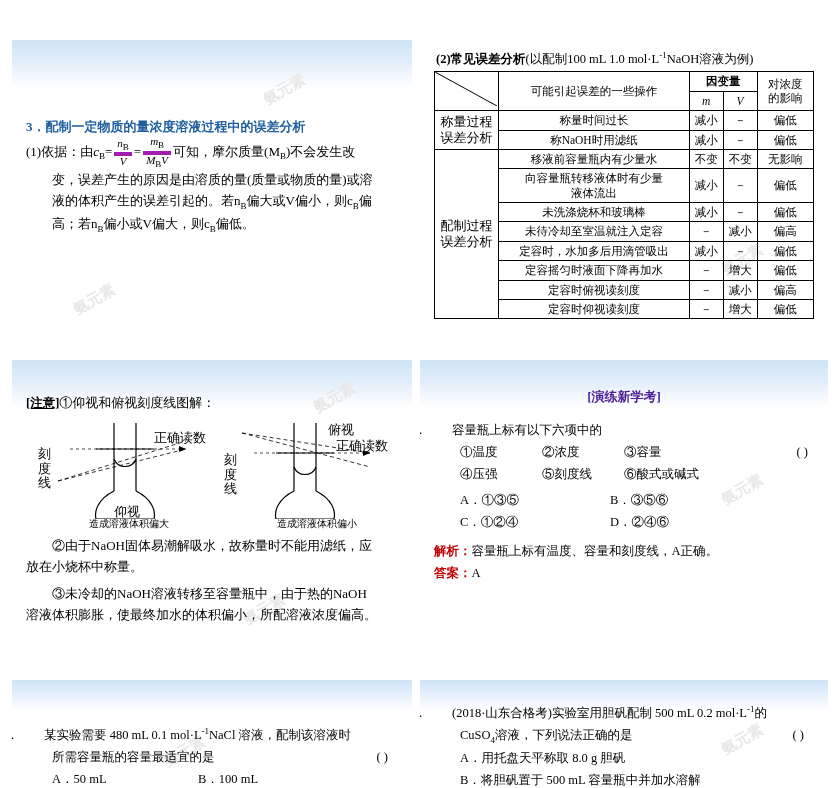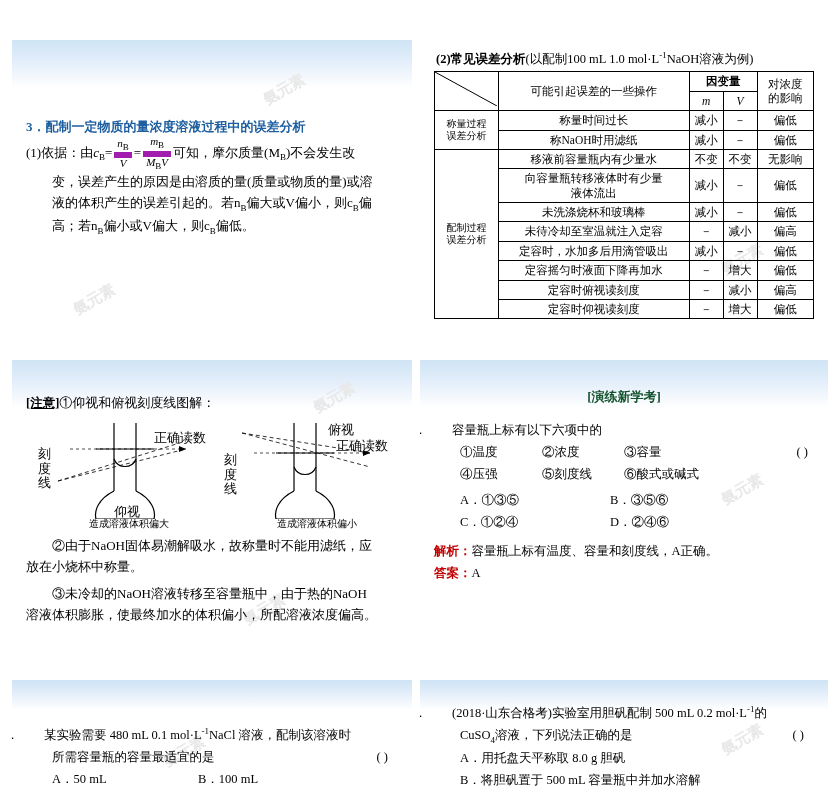--- a/index.html
+++ b/index.html
@@ -27,51 +27,51 @@
   .sl-bl{left:12px;top:680px;width:400px;height:108px;}
   .sl-br{left:420px;top:680px;width:408px;height:108px;}
 
   .content{position:relative;padding:0 14px;}
   .heading{
     color:#1f5fa0;font-weight:bold;font-size:13px;
   }
   .para{font-size:13px;line-height:1.62;text-indent:0;}
   .indent{text-indent:26px;}
   .frac{display:inline-block;vertical-align:middle;text-align:center;font-size:11px;line-height:1.05;margin:0 2px;}
-  .frac .num{display:block;border-bottom:6px solid #a21caf;padding:0 3px;}
+  .frac .num{display:block;border-bottom:4px solid #a21caf;padding:0 3px;}
   .frac .den{display:block;padding:0 3px;}
   i{font-family:"Liberation Serif",serif;}
   sub{font-size:9px;}
   sup{font-size:9px;}
 
   
   .tr-title{font-size:12.5px;font-weight:bold;padding:4px 0 3px 2px;}
   .tr-title .norm{font-weight:normal;}
   table.err{border-collapse:collapse;width:380px;margin:0 auto;font-size:11.5px;}
   table.err td,table.err th{border:1px solid #000;text-align:center;padding:2px 2px;line-height:1.25;}
   .corner{position:relative;width:62px;height:34px;padding:0;}
   .corner svg{position:absolute;left:0;top:0;}
   .varhead{font-weight:bold;}
-  .rowlabel{width:62px;font-size:10px;line-height:1.3;}
+  .rowlabel{width:62px;font-size:13px;line-height:1.3;}
   .opcol{width:196px;text-align:center;}
   .mv{width:30px;}
   .eff{width:54px;}
 
   
   .note-label{font-size:12.5px;font-weight:bold;text-decoration:underline;}
   .diagwrap{position:relative;height:112px;margin:6px 0 4px;}
   .diag{position:absolute;top:0;width:186px;height:112px;}
   .diag.left{left:10px;}
   .diag.right{left:198px;}
   .dlabel{position:absolute;font-size:13px;line-height:1.1;}
   .caption{position:absolute;bottom:0;width:100%;text-align:center;font-size:10px;}
 
   
   .exam-title{
-    text-align:center;color:#14532d;font-weight:bold;font-size:13px;
+    text-align:center;color:#4c1d95;font-weight:bold;font-size:13px;
     padding-top:10px;
   }
   .q{font-size:12.5px;line-height:1.75;}
   .qnum{display:inline-block;width:18px;}
   .opts{font-size:12.5px;line-height:1.75;}
   .analysis{color:#c00000;font-weight:bold;margin-top:34px;}
   .answer{color:#c00000;font-weight:bold;}
 
   
   .wm{

